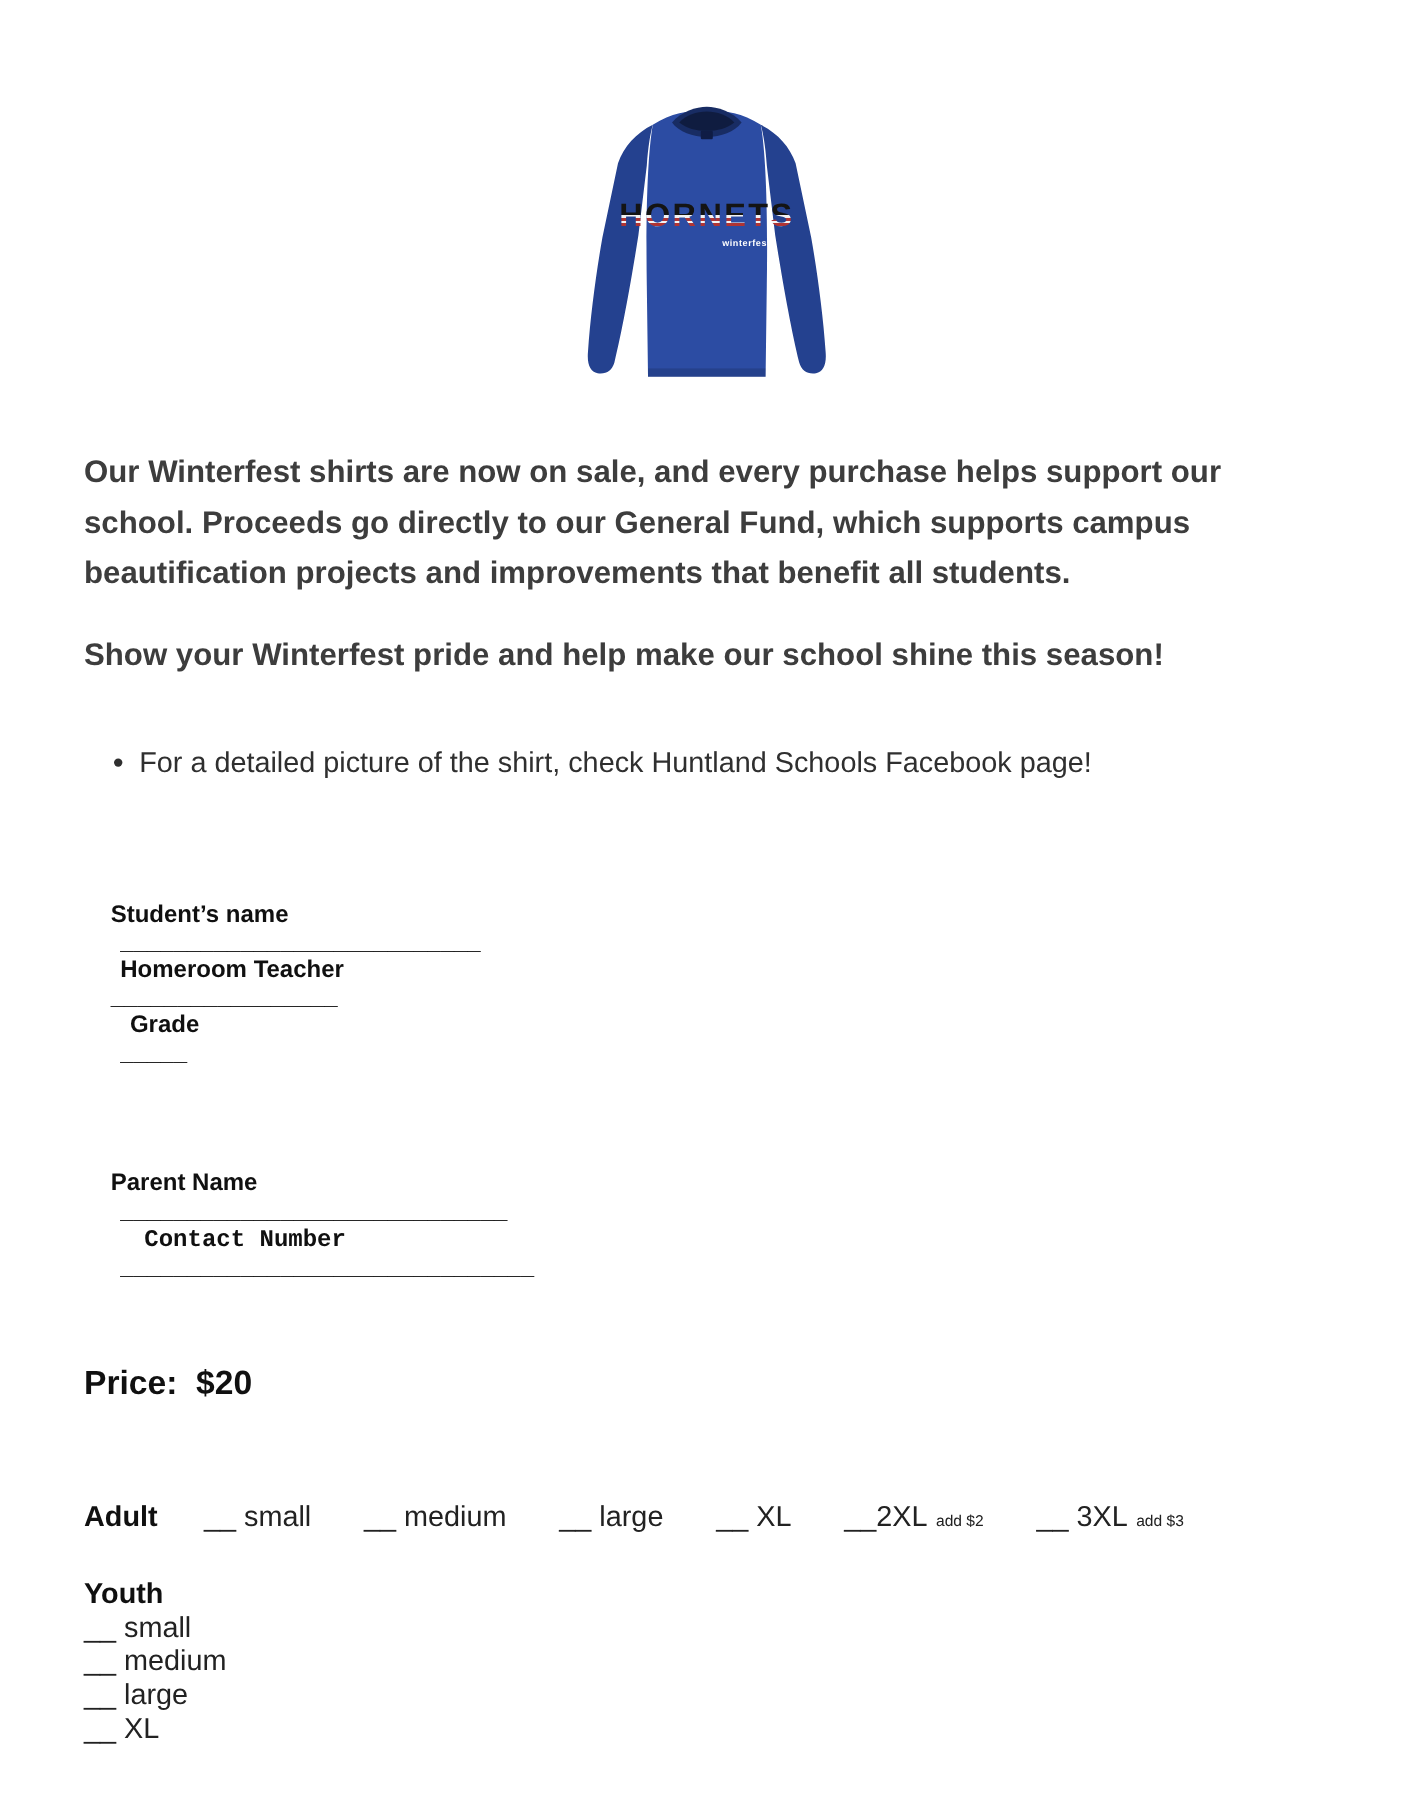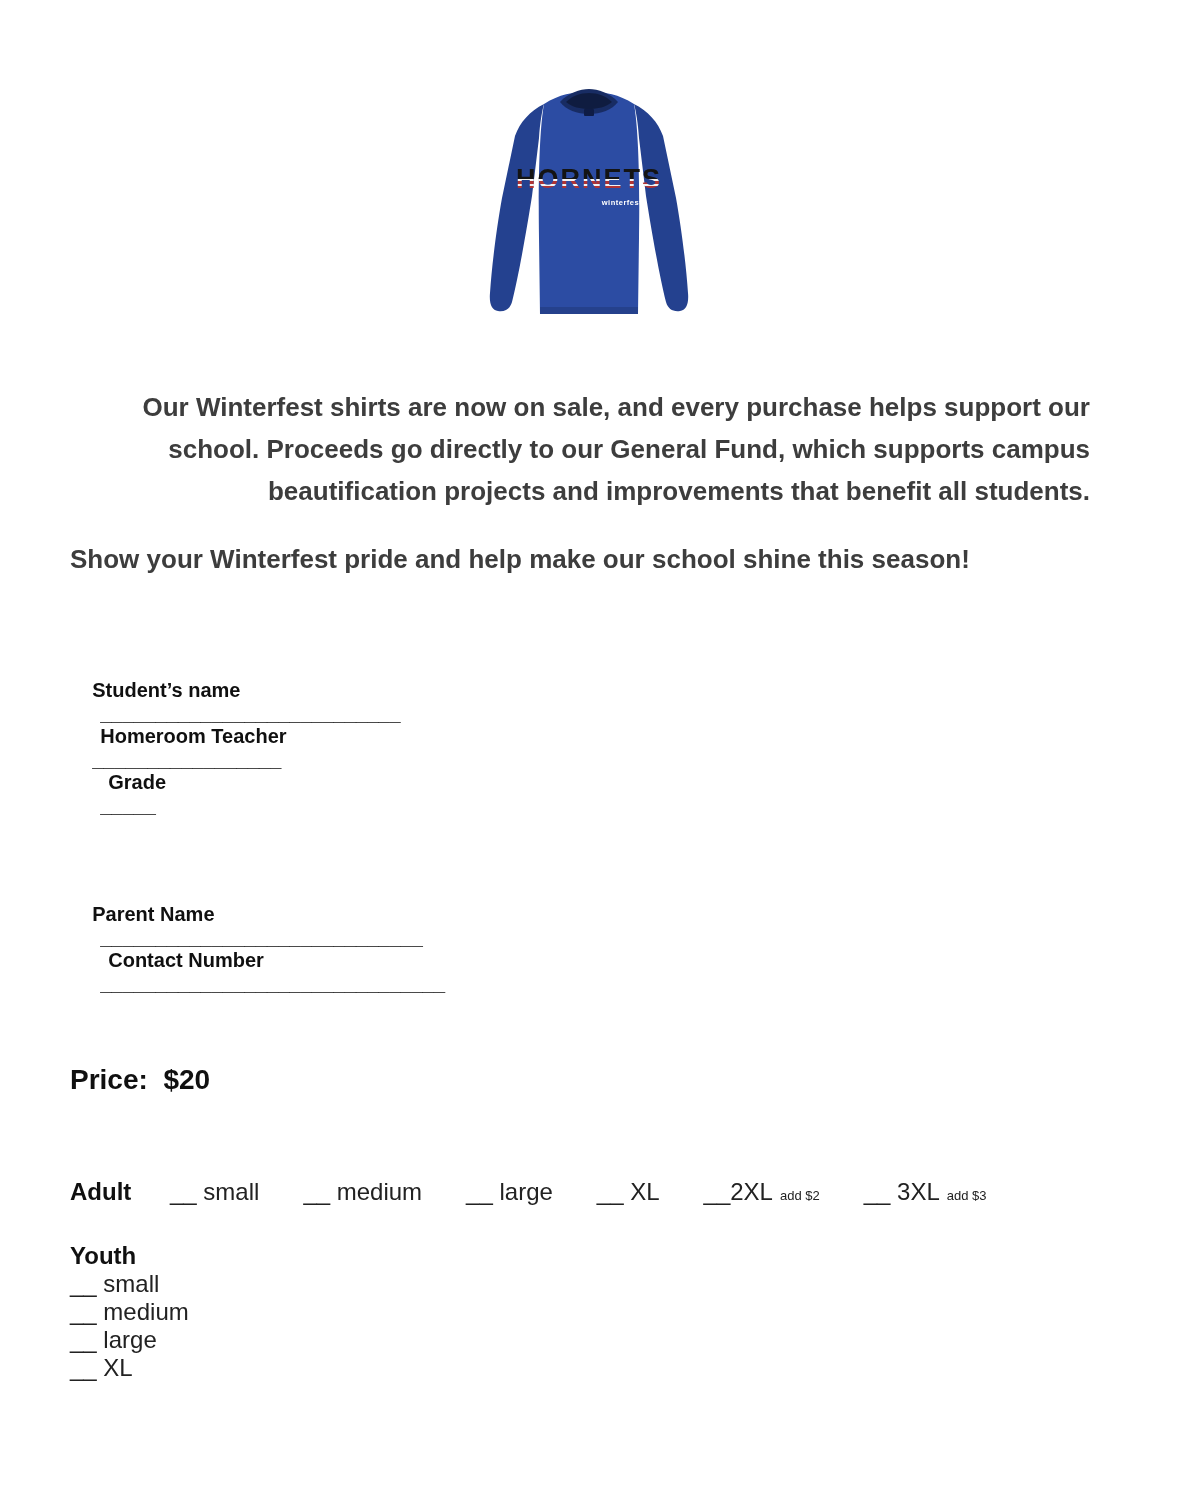--- a/index.html
+++ b/index.html
@@ -21,37 +21,37 @@
     text-decoration-thickness:2px;
     text-underline-offset:5px;
   }
   .shirt-wrap { margin-top:78px; text-align:center; height:248px; }
   .intro {
     width:1020px;
     margin:0 0 0 70px;
     font-size:26px; font-weight:bold; color:#3d3d3d;
     line-height:42px;
   }
-  .intro.first  { margin-top:60px;text-align:right; }
+  .intro.first  { margin-top:46px; }
   .intro.second { margin-top:26px; }
   .bullet-list {
     margin:54px 0 0 70px; padding-left:46px;
     font-size:24px; color:#2f2f2f;
   }
   .bullet-list li { line-height:32px; }
   .form-line {
     margin-left:70px;
     font-size:20px; font-weight:bold; color:#101010;
     white-space:pre-wrap;
   }
   .form-line.student { margin-top:76px; }
   .form-line.parent  { margin-top:40px; }
   .ml8  { margin-left:8px;text-align:right; }
   .ml16 { margin-left:16px; }
-  .ml20 { margin-left:16px; }
+  .ml20 { margin-left:28px;font-family:Liberation Mono, monospace; }
   .price {
     margin:46px 12px 0 70px;
     font-size:28px; font-weight:bold; color:#101010;
     white-space:pre-wrap;
   }
   .size-row {
     margin-left:70px;
     font-size:24px; color:#222;
     display:flex; align-items:baseline;
   }
@@ -104,20 +104,23 @@
       <rect x="112" y="31" width="10" height="7" rx="1" fill="#0f1c45"></rect>
 
       <text x="117" y="110" text-anchor="middle" font-family="Liberation Sans, sans-serif" font-size="27" font-weight="bold" letter-spacing="2" fill="url(#hg)">HORNETS</text>
       <text x="150" y="127" text-anchor="middle" font-family="Liberation Sans, sans-serif" font-size="7.5" font-weight="bold" letter-spacing="0.5" fill="#ffffff">winterfest</text>
     </svg>
   </div>
 
   <p class="intro first">Our Winterfest shirts are now on sale, and every purchase helps support our school. Proceeds go directly to our General Fund, which supports campus beautification projects and improvements that benefit all students.</p>
   <p class="intro second">Show your Winterfest pride and help make our school shine this season!</p>
 
+  <ul class="bullet-list">
+    <li>For a detailed picture of the shirt, check Huntland Schools Facebook page!</li>
+  </ul>
 
   <div class="form-line student">
     <span>Student’s name</span>
     <span class="ml8">___________________________</span>
     <span class="ml8">Homeroom Teacher</span>
     <span>_________________</span>
     <span class="ml16">Grade</span>
     <span class="ml8">_____</span>
   </div>
 

